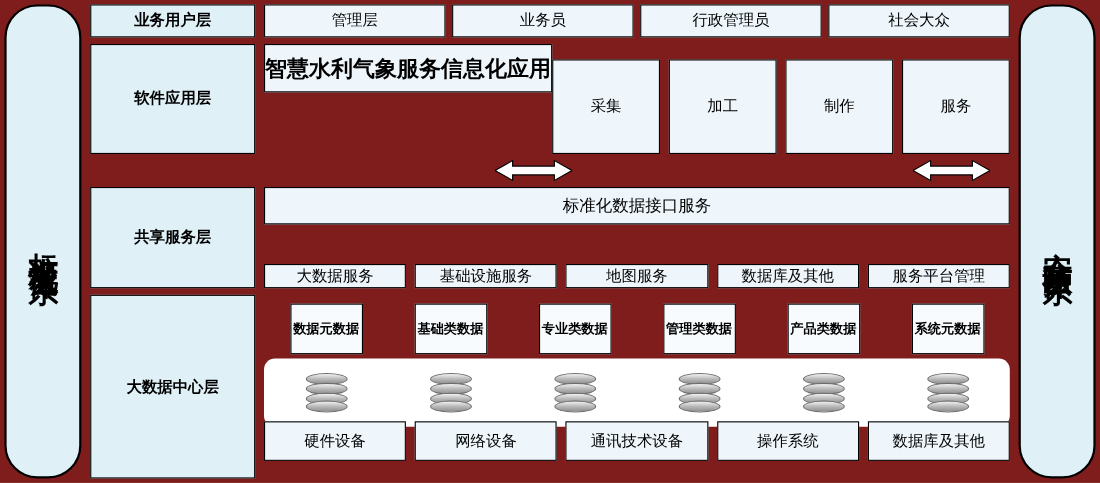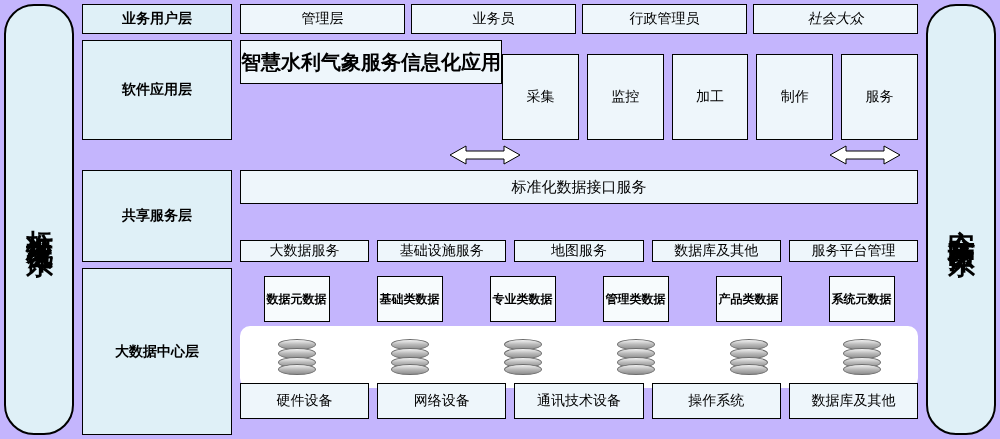--- a/index.html
+++ b/index.html
@@ -5,21 +5,21 @@
   html,body{margin:0;padding:0;}
   body{
     width:1000px;height:439px;
     background:#ffffff;
     font-family:"Liberation Sans","DejaVu Sans",sans-serif;
     overflow:hidden;
   }
   .stage{
     position:relative;
     width:1000px;height:439px;
-    background:#c4b5fd;
+    background:#7f1d1d;
     box-sizing:border-box;
   }
   
   .pillar{
     position:absolute;
     top:4px;
     width:70px;
     height:431px;
     background:#dff0f7;
     border:2px solid #000;
@@ -63,21 +63,21 @@
     background:#eef6fb;
     border:1px solid #000;
     display:flex;align-items:center;justify-content:center;
     font-size:14px;color:#000;
     box-sizing:border-box;
   }
 
   
   .row1{top:4px;height:30px;}
   .row1 .cell{flex:1;margin-right:6px;}
-  .row1 .cell:last-child{margin-right:0;font-style:italic;}
+  .row1 .cell:last-child{margin-right:0;}
 
   
   .row2{top:40px;height:100px;}
   .row2 .lbl{height:100px;}
   .row2 .stack{flex:1;display:flex;}
   .row2 .wide{height:44px;font-size:20px;font-weight:bold;background:#eef6fb;border:1px solid #000;display:flex;align-items:center;justify-content:center;box-sizing:border-box;}
   .row2 .subrow{flex:1;display:flex;margin-top:14px;}
   .row2 .subrow .cell{flex:1;margin-right:8px;}
   .row2 .subrow .cell:last-child{margin-right:0;}
 
@@ -155,21 +155,20 @@
       <div class="cell">行政管理员</div>
       <div class="cell">社会大众</div>
     </div>
 
     <div class="row row2">
       <div class="lbl">软件应用层</div>
       <div class="stack">
         <div class="wide">智慧水利气象服务信息化应用</div>
         <div class="subrow">
           <div class="cell">采集</div>
-          <div class="cell">监控</div>
           <div class="cell">加工</div>
           <div class="cell">制作</div>
           <div class="cell">服务</div>
         </div>
       </div>
     </div>
 
     <div class="arrows">
       <div class="arrowwrap a1">
         <svg width="70" height="22" viewBox="0 0 70 22">

